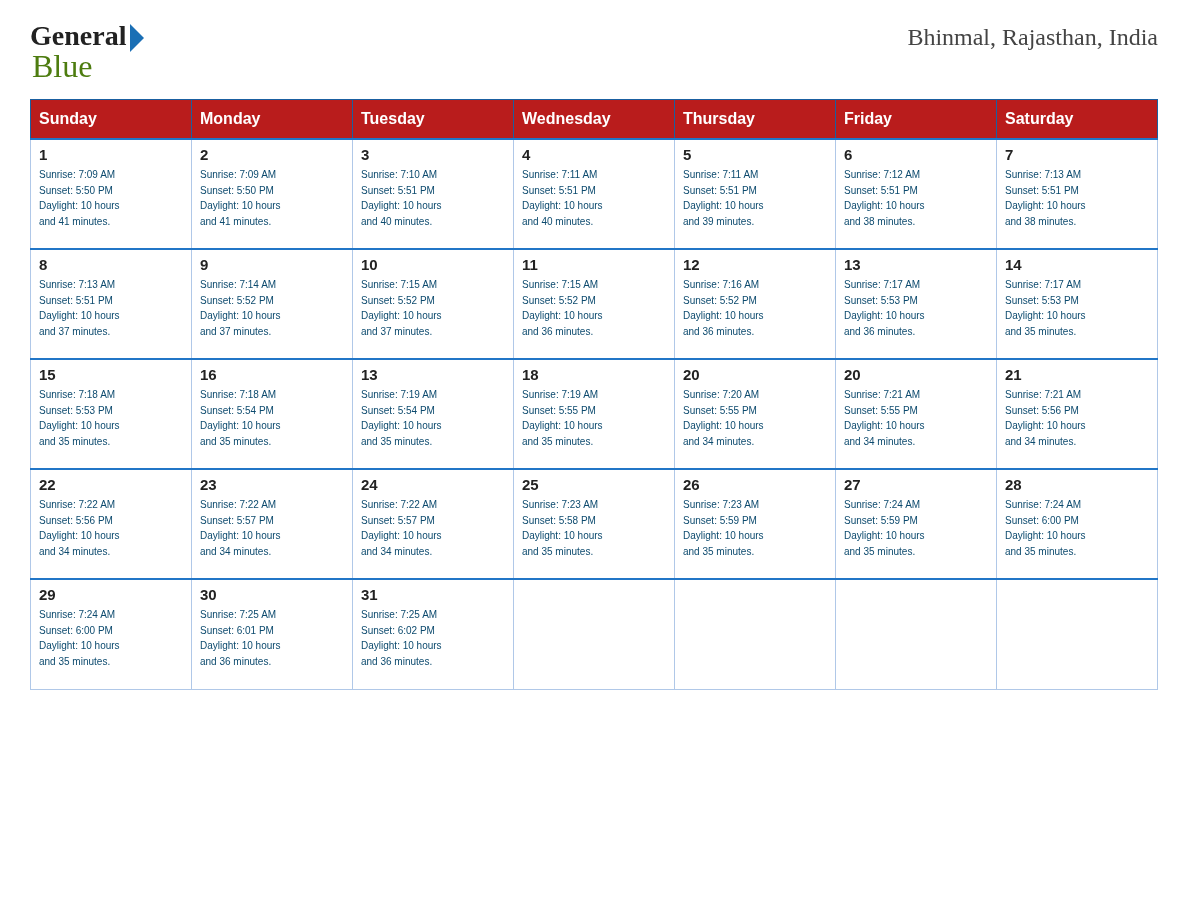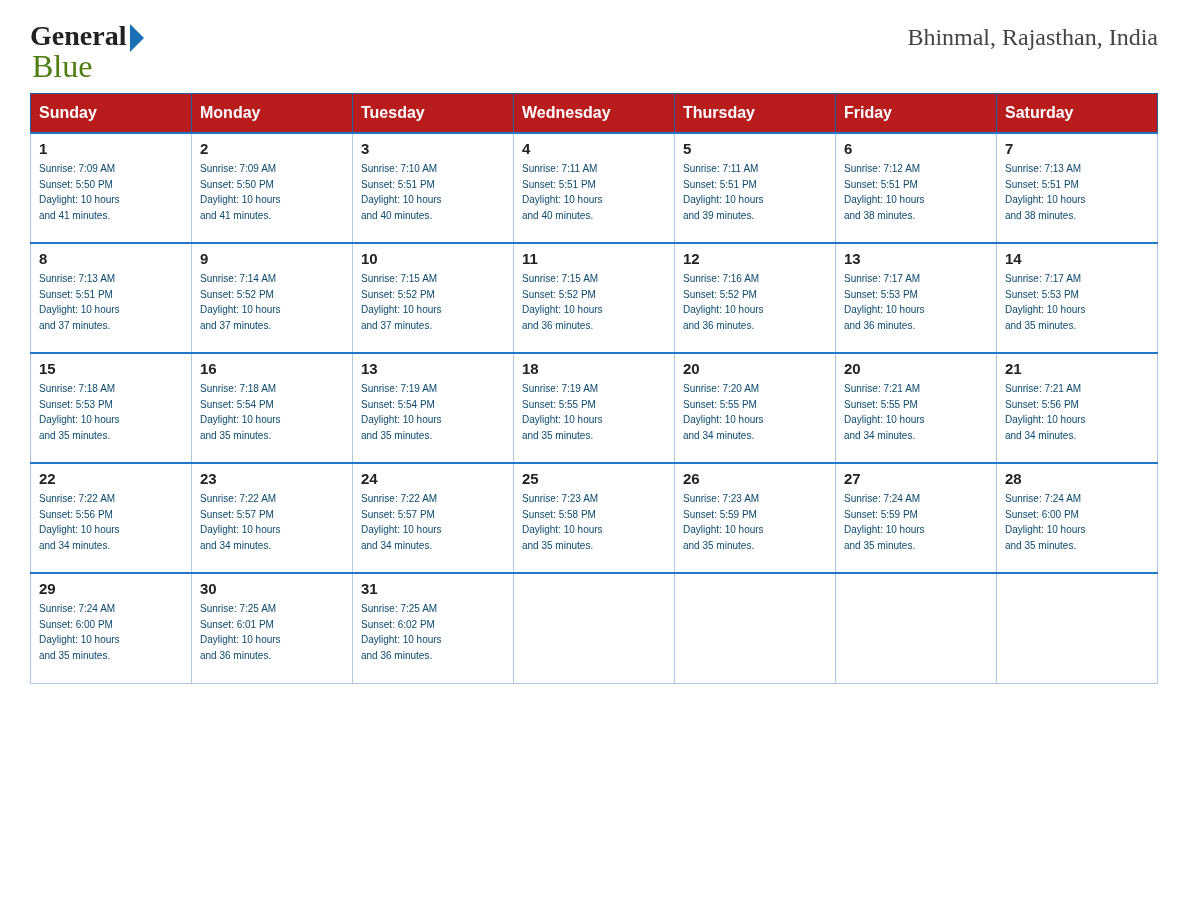--- a/index.html
+++ b/index.html
@@ -8,21 +8,21 @@
       background: #fff;
       color: #222;
       width: 1188px;
       min-height: 918px;
       padding: 20px 30px;
     }
     .header {
       display: flex;
       justify-content: space-between;
       align-items: flex-start;
-      margin-bottom: 8px;
+      margin-bottom: 14px;
     }
     .logo {
       display: flex;
       flex-direction: column;
       align-items: flex-start;
     }
     .logo-top {
       display: flex;
       align-items: center;
     }

